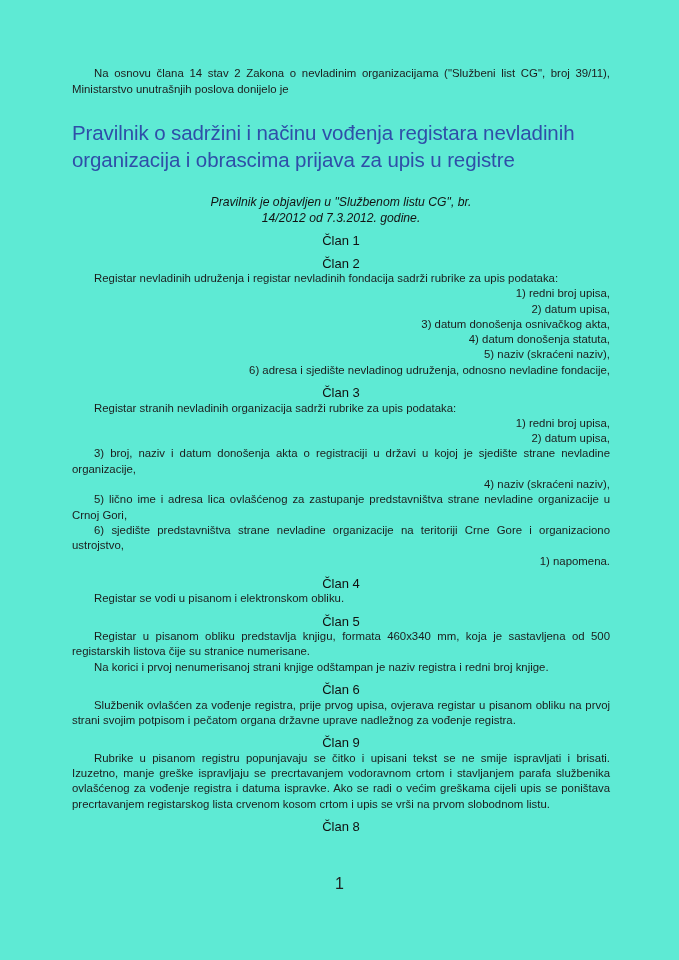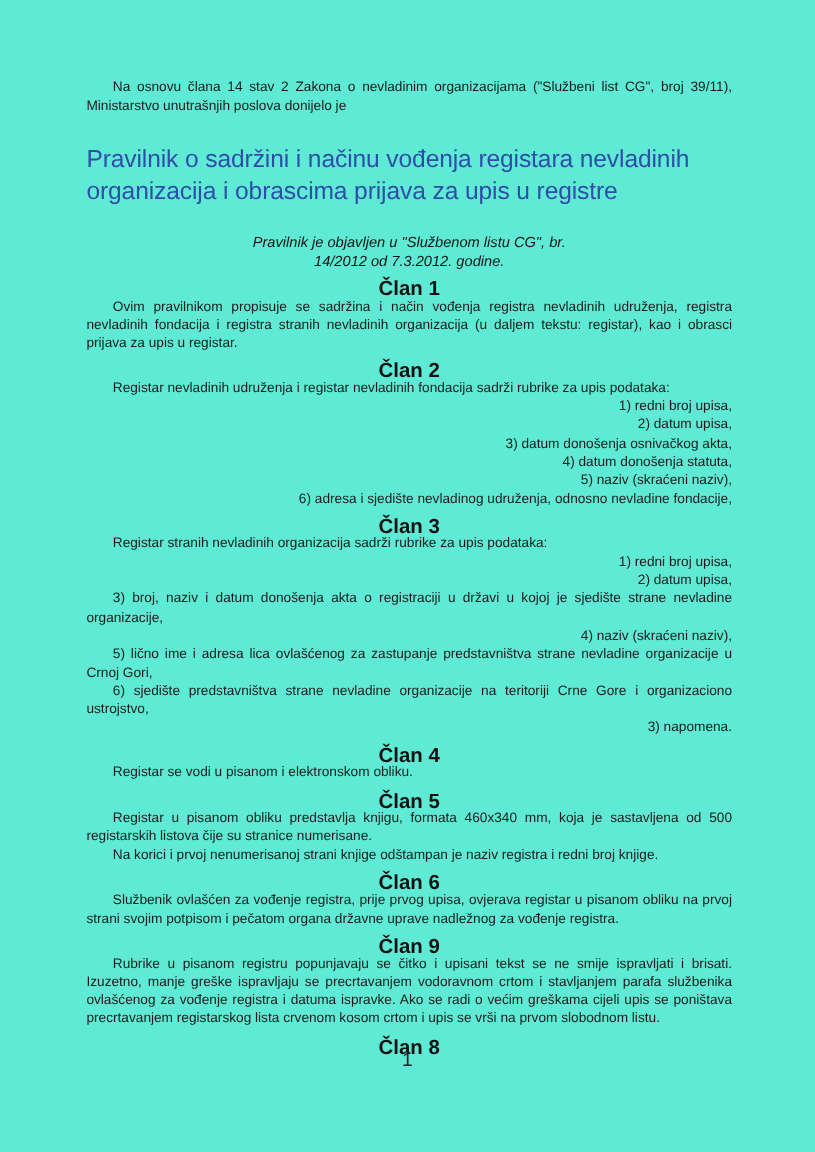--- a/index.html
+++ b/index.html
@@ -57,22 +57,22 @@
     font-style: italic;
     font-size: 12.2px;
     line-height: 16px;
     text-align: center;
     margin: 21px 0 0 0;
     color: #131313;
   }
 
   
   .article-heading {
-    font-weight: bold;
-    font-size: 17px;
+    font-weight: normal;
+    font-size: 13px;
     line-height: 15.5px;
     text-align: center;
     margin: 7px 0 0 0;
     color: #111111;
   }
 
   
   .para {
     font-size: 11.4px;
     line-height: 15.3px;
@@ -121,40 +121,39 @@
     <p class="preamble">Na osnovu člana 14 stav 2 Zakona o nevladinim organizacijama ("Službeni list CG", broj 39/11), Ministarstvo unutrašnjih poslova donijelo je</p>
 
     <h1 class="doc-title">Pravilnik o sadržini i načinu vođenja registara nevladinih organizacija i obrascima prijava za upis u registre</h1>
 
     <p class="pub-note">
       <span>Pravilnik je objavljen u "Službenom listu CG", br.</span><br>
       <span>14/2012 od 7.3.2012. godine.</span>
     </p>
 
     <h2 class="article-heading">Član 1</h2>
-    <p class="para">Ovim pravilnikom propisuje se sadržina i način vođenja registra nevladinih udruženja, registra nevladinih fondacija i registra stranih nevladinih organizacija (u daljem tekstu: registar), kao i obrasci prijava za upis u registar.</p>
 
     <h2 class="article-heading">Član 2</h2>
     <p class="para last-line-natural">Registar nevladinih udruženja i registar nevladinih fondacija sadrži rubrike za upis podataka:</p>
     <p class="item single tight">1) redni broj upisa,</p>
     <p class="item single tight">2) datum upisa,</p>
     <p class="item single tight">3) datum donošenja osnivačkog akta,</p>
     <p class="item single tight">4) datum donošenja statuta,</p>
     <p class="item single tight">5) naziv (skraćeni naziv),</p>
     <p class="item single tight">6) adresa i sjedište nevladinog udruženja, odnosno nevladine fondacije,</p>
 
     <h2 class="article-heading">Član 3</h2>
     <p class="para last-line-natural">Registar stranih nevladinih organizacija sadrži rubrike za upis podataka:</p>
     <p class="item single tight">1) redni broj upisa,</p>
     <p class="item single tight">2) datum upisa,</p>
     <p class="item tight">3) broj, naziv i datum donošenja akta o registraciji u državi u kojoj je sjedište strane nevladine organizacije,</p>
     <p class="item single tight">4) naziv (skraćeni naziv),</p>
     <p class="item tight">5) lično ime i adresa lica ovlašćenog za zastupanje predstavništva strane nevladine organizacije u Crnoj Gori,</p>
     <p class="item tight">6) sjedište predstavništva strane nevladine organizacije na teritoriji Crne Gore i organizaciono ustrojstvo,</p>
-    <p class="item single tight">3) napomena.</p>
+    <p class="item single tight">1) napomena.</p>
 
     <h2 class="article-heading">Član 4</h2>
     <p class="para last-line-natural">Registar se vodi u pisanom i elektronskom obliku.</p>
 
     <h2 class="article-heading">Član 5</h2>
     <p class="para">Registar u pisanom obliku predstavlja knjigu, formata 460x340 mm, koja je sastavljena od 500 registarskih listova čije su stranice numerisane.</p>
     <p class="para tight last-line-natural">Na korici i prvoj nenumerisanoj strani knjige odštampan je naziv registra i redni broj knjige.</p>
 
     <h2 class="article-heading">Član 6</h2>
     <p class="para">Službenik ovlašćen za vođenje registra, prije prvog upisa, ovjerava registar u pisanom obliku na prvoj strani svojim potpisom i pečatom organa državne uprave nadležnog za vođenje registra.</p>

